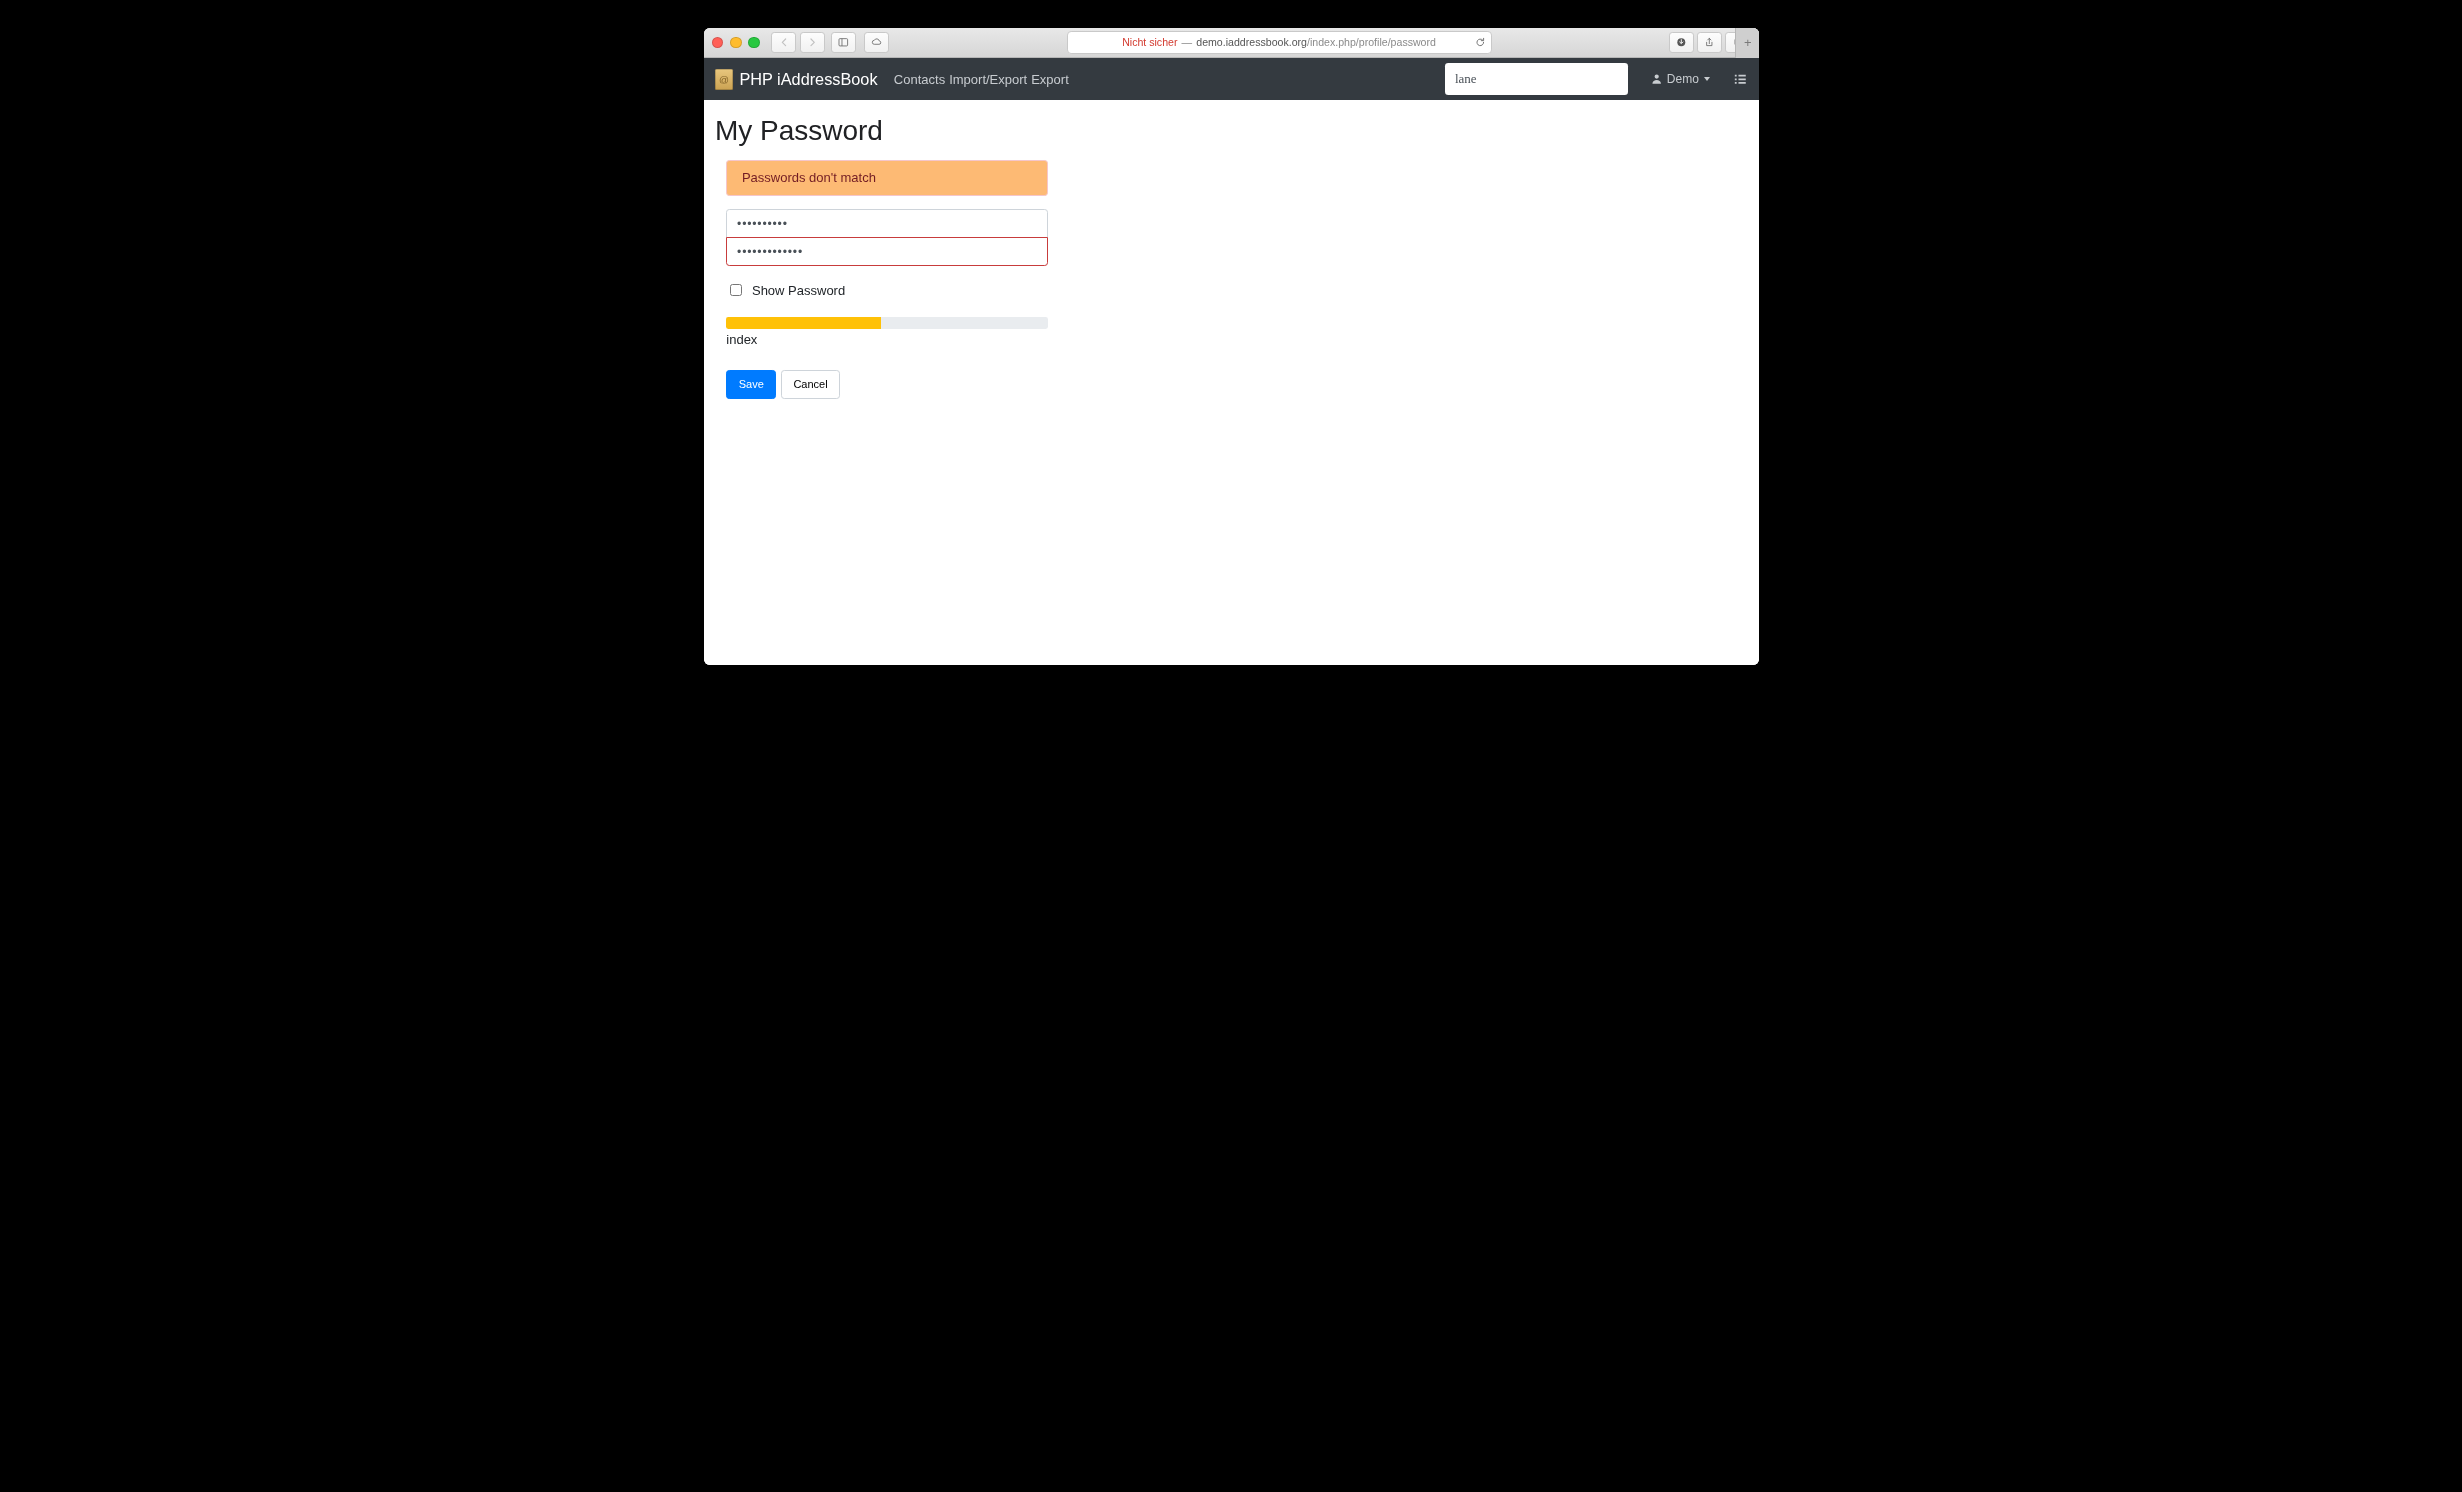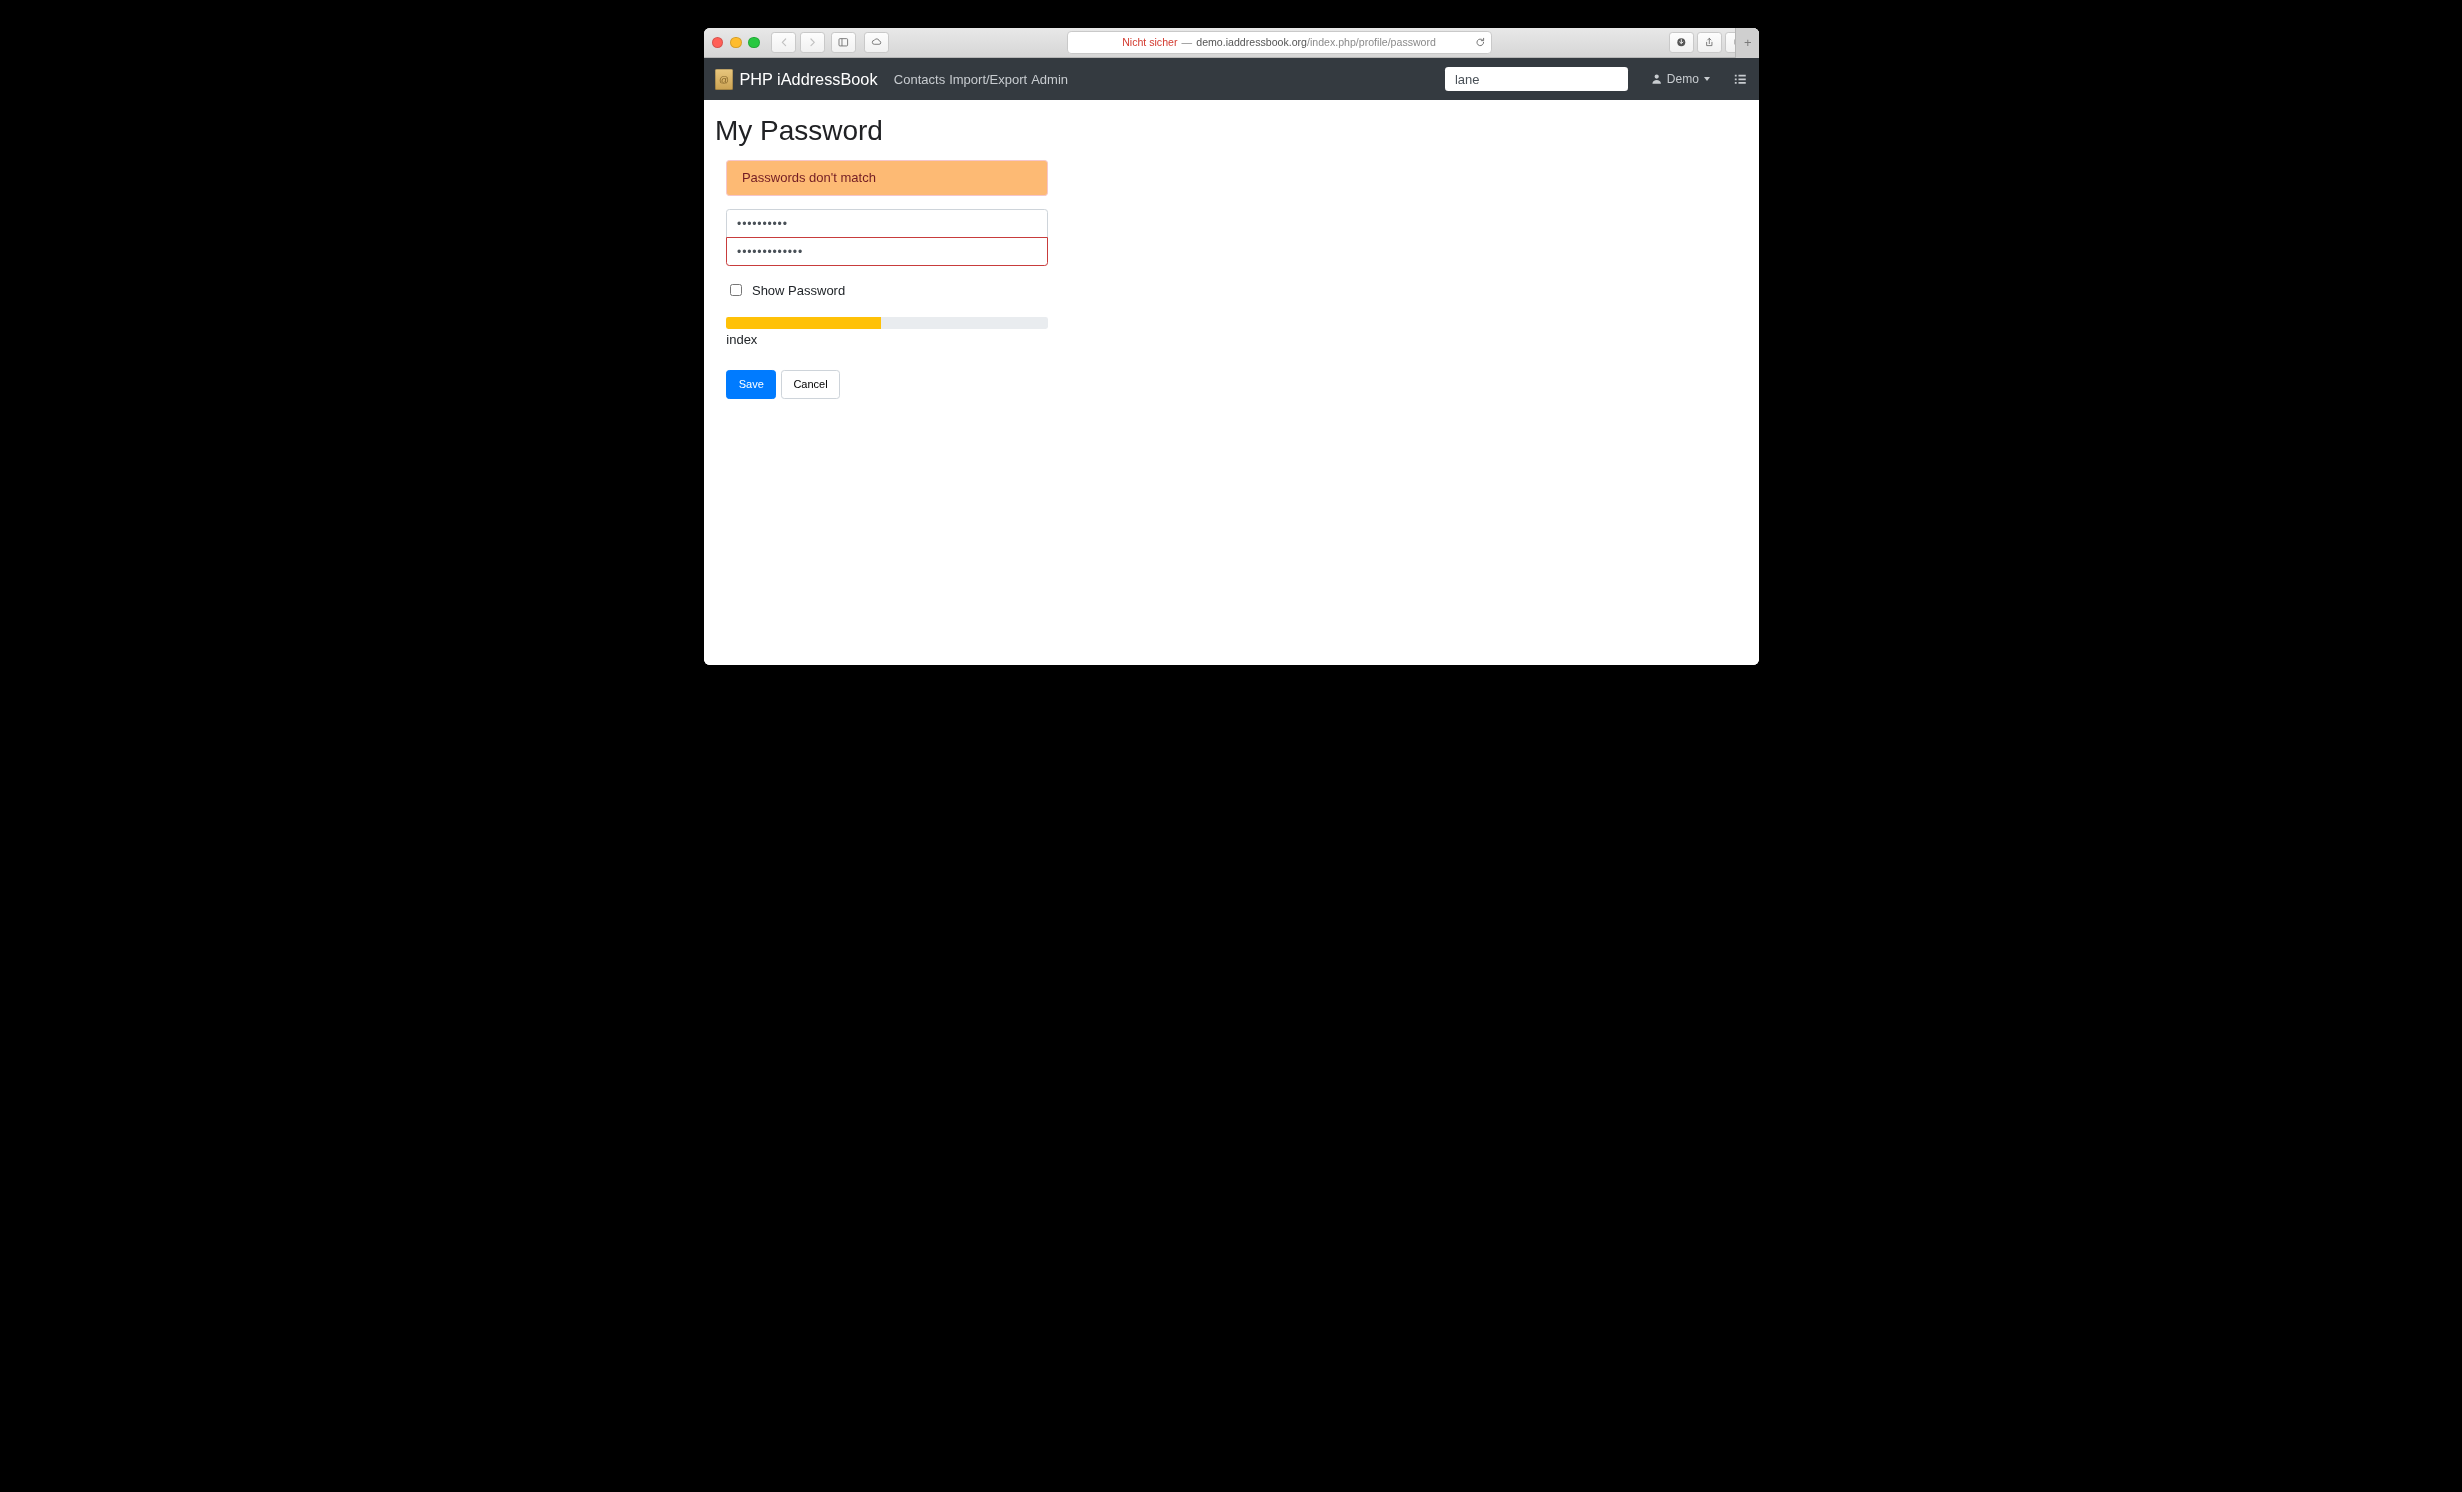--- a/index.html
+++ b/index.html
@@ -79,23 +79,23 @@
     box-shadow: inset 0 0 0 0.8px rgba(0,0,0,.25);
   }
   .brand-icon::after{
     content:"@"; position:absolute; inset:0; display:flex; align-items:center; justify-content:center;
     font-size:9.8px; color:rgba(90,60,10,.7);
   }
   .nav-links { display:flex; gap:4px; margin-left:4.9px;}
   .nav-link { color:#c8ccd0; font-size:13px; text-decoration:none; }
   .nav-spacer { flex:1; }
   .search-input {
-    width: 163px; height: 24px;
+    width: 163px; height: 32px;
     border: none; border-radius:3.3px; padding:0 9.8px;
-    font-size:13px; color:#495057; background:#fff;
+    font-size:13px; color:#495057; background:#fff;font-family:Liberation Serif, serif;
   }
   .user-menu { display:flex; align-items:center; gap:4.9px; color:#c8ccd0; font-size:12px; margin-left:11.4px;}
   .user-menu svg{ width:11.4px; height:11.4px; fill:#c8ccd0;}
   .caret { width:0;height:0;border-left:3.3px solid transparent;border-right:3.3px solid transparent;border-top:4.1px solid #c8ccd0;}
   .list-icon { color:#c8ccd0; margin-left:11.4px; display:flex;}
   .list-icon svg{width:14.6px;height:14.6px;fill:#c8ccd0;}
   
   .page {
     flex:1; background:#fff;
     padding: 11.4px 11.4px 33px 11.4px;
@@ -208,21 +208,21 @@
   </div>
 
   <div class="navbar">
     <div class="brand">
       <span class="brand-icon"></span>
       <span>PHP iAddressBook</span>
     </div>
     <div class="nav-links">
       <a class="nav-link">Contacts</a>
       <a class="nav-link">Import/Export</a>
-      <a class="nav-link">Admin</a>
+      <a class="nav-link">Export</a>
     </div>
     <div class="nav-spacer"></div>
     <input class="search-input" type="text" value="lane" style="">
     <div class="user-menu">
       <svg viewBox="0 0 16 16">
           <path d="M8 8a3 3 0 100-6 3 3 0 000 6zm-6 7c0-3 3-5 6-5s6 2 6 5H2z"></path>
         </svg>
       <span>Demo</span>
       <span class="caret"></span>
     </div>

